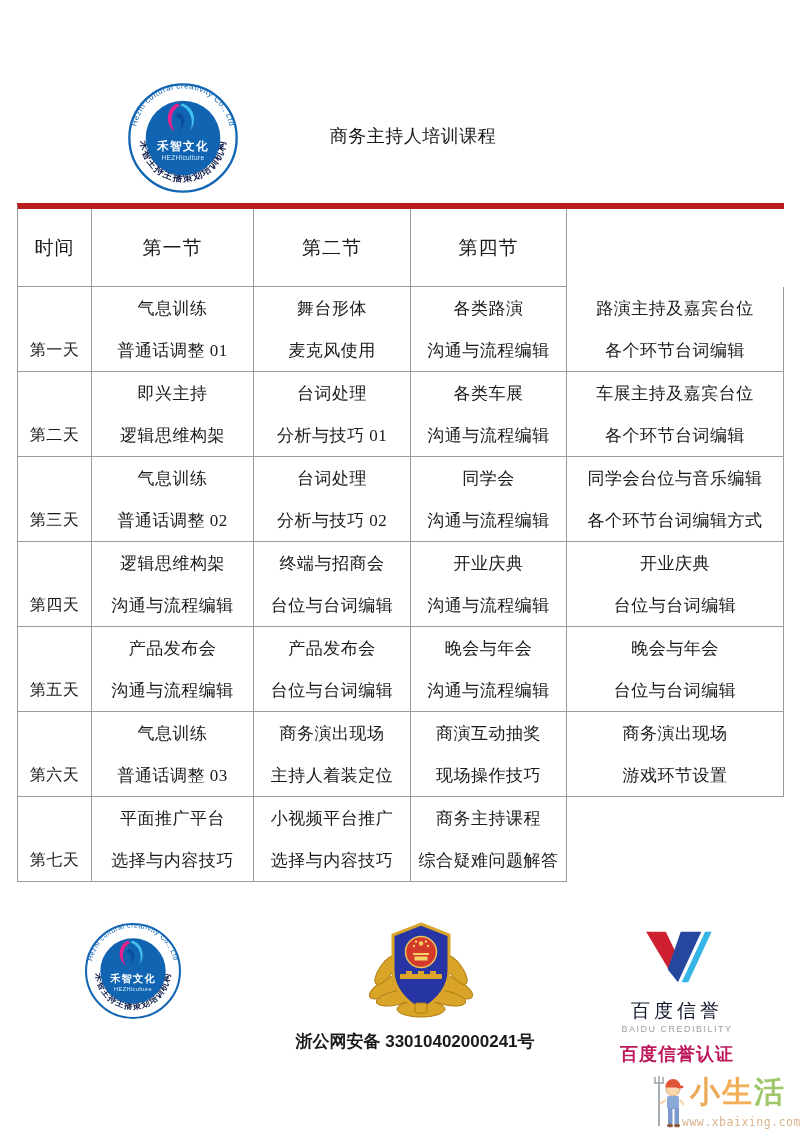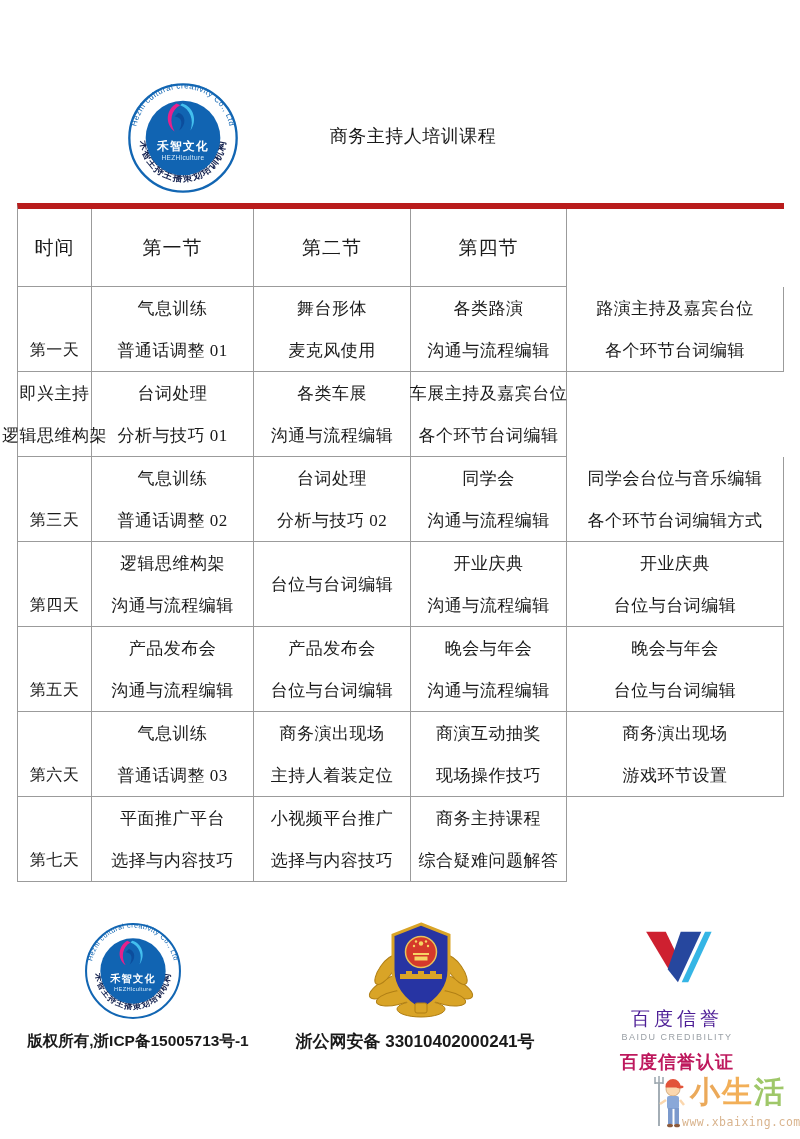--- a/index.html
+++ b/index.html
@@ -28,21 +28,21 @@
   
   .footer-logo{position:absolute;left:84px;top:922px;width:98px;height:98px;}
   .copyright{position:absolute;left:20px;top:1031px;width:236px;text-align:center;
              font-family:"Liberation Sans","DejaVu Sans",sans-serif;font-size:15.5px;font-weight:600;}
   .police-badge{position:absolute;left:366px;top:915px;width:110px;height:108px;}
   .police-text{position:absolute;left:283px;top:1030px;width:264px;text-align:center;
                font-family:"Liberation Sans","DejaVu Sans",sans-serif;font-weight:bold;font-size:17px;}
   .baidu{position:absolute;left:600px;top:928px;width:154px;text-align:center;
          font-family:"Liberation Sans","DejaVu Sans",sans-serif;}
   .baidu-v{display:block;margin:0 auto;}
-  .baidu-cn{font-size:19px;color:#4c1d95;letter-spacing:4px;margin-top:20px;}
+  .baidu-cn{font-size:19px;color:#0f172a;letter-spacing:4px;margin-top:12px;}
   .baidu-en{font-size:9px;color:#9aa0a6;letter-spacing:1.5px;margin-top:0;}
   .baidu-cert{font-size:18px;font-weight:bold;color:#be185d;margin-top:8px;letter-spacing:1px;}
 
   
   .watermark{position:absolute;left:650px;top:1070px;width:150px;height:66px;}
   .mascot{position:absolute;left:2px;top:4px;}
   .wm-brand{position:absolute;left:40px;top:2px;font-family:Liberation Sans, sans-serif;
             font-weight:bold;font-size:30px;letter-spacing:2px;opacity:0.85;}
   .wm-c1{color:#e89b3e;}
   .wm-c2{color:#f0a23c;}
@@ -103,20 +103,24 @@
           <div class="cell">
             <div class="l1">各类路演</div>
             <div class="l2">沟通与流程编辑</div>
           </div>
           <div class="cell">
             <div class="l1">路演主持及嘉宾台位</div>
             <div class="l2">各个环节台词编辑</div>
           </div>
         </div>
         <div class="trow">
+          <div class="cell day-cell">
+            <div class="l1"></div>
+            <div class="l2">第二天</div>
+          </div>
           <div class="cell">
             <div class="l1">即兴主持</div>
             <div class="l2">逻辑思维构架</div>
           </div>
           <div class="cell">
             <div class="l1">台词处理</div>
             <div class="l2">分析与技巧 01</div>
           </div>
           <div class="cell">
             <div class="l1">各类车展</div>
@@ -152,20 +156,21 @@
         <div class="trow">
           <div class="cell day-cell">
             <div class="l1"></div>
             <div class="l2">第四天</div>
           </div>
           <div class="cell">
             <div class="l1">逻辑思维构架</div>
             <div class="l2">沟通与流程编辑</div>
           </div>
           <div class="cell">
+            <div class="l1">终端与招商会</div>
             <div class="l2">台位与台词编辑</div>
           </div>
           <div class="cell">
             <div class="l1">开业庆典</div>
             <div class="l2">沟通与流程编辑</div>
           </div>
           <div class="cell">
             <div class="l1">开业庆典</div>
             <div class="l2">台位与台词编辑</div>
           </div>
@@ -244,21 +249,20 @@
     <text class="arc-top"><textPath href="#a2t" startOffset="50%" text-anchor="middle">Hezhi cultural creativity Co., Ltd</textPath></text>
     <text class="arc-bottom"><textPath href="#a2b" startOffset="50%" text-anchor="middle">禾智主持主播策划培训机构</textPath></text>
     <circle cx="60" cy="60" r="40" fill="#1164b2"></circle>
     <path d="M53 23 C42 29 40 45 51 53 C45 43 47 30 57 25 Z" fill="#e6218b"></path>
     <path d="M59 23 C71 26 76 41 68 52 C72 41 68 29 57 25 Z" fill="#43bfee"></path>
     <path d="M55 33 C63 35 64 46 56 52 C60 44 59 38 51 37 Z" fill="#0c4d9c"></path>
     <text class="logo-cn" x="60" y="73">禾智文化</text>
     <text class="logo-en" x="60" y="84">HEZHlculture</text>
   </svg>
 
-  <div class="copyright">版权所有,浙ICP备15005713号-1</div>
 
   <svg class="police-badge" viewBox="0 0 110 106">
     <g fill="#d9a427" stroke="#b07f15" stroke-width="1">
       <ellipse cx="24" cy="70" rx="23" ry="8" transform="rotate(-28 24 70)"></ellipse>
       <ellipse cx="20" cy="54" rx="17" ry="6.5" transform="rotate(-55 20 54)"></ellipse>
       <ellipse cx="30" cy="82" rx="20" ry="7" transform="rotate(-12 30 82)"></ellipse>
       <ellipse cx="86" cy="70" rx="23" ry="8" transform="rotate(28 86 70)"></ellipse>
       <ellipse cx="90" cy="54" rx="17" ry="6.5" transform="rotate(55 90 54)"></ellipse>
       <ellipse cx="80" cy="82" rx="20" ry="7" transform="rotate(12 80 82)"></ellipse>
       <ellipse cx="55" cy="93" rx="24" ry="8"></ellipse>

